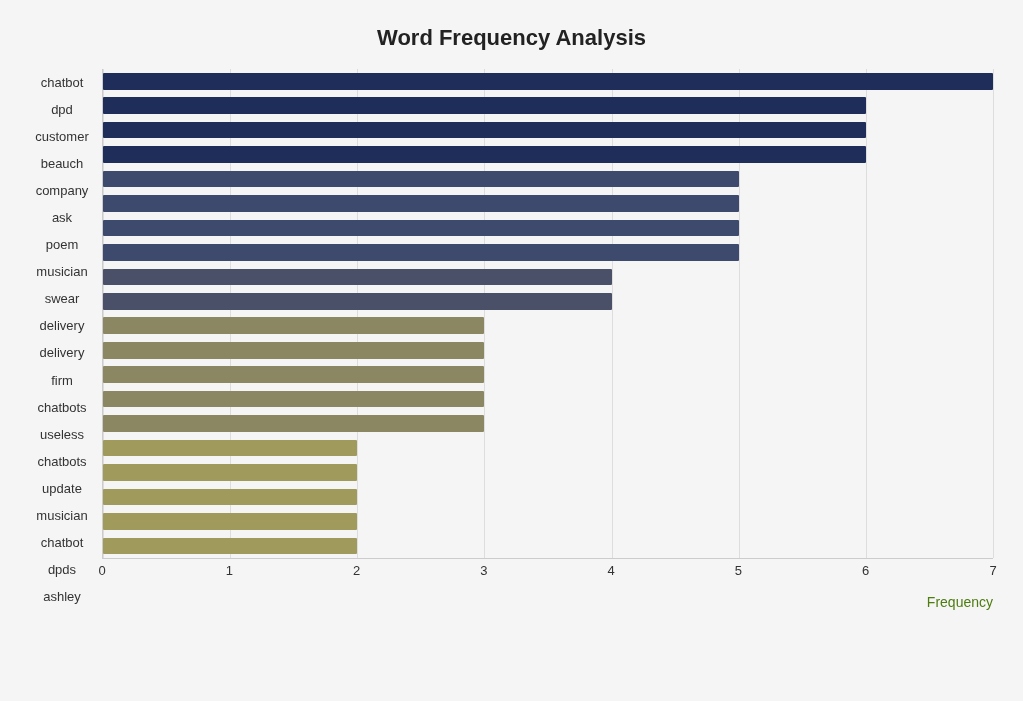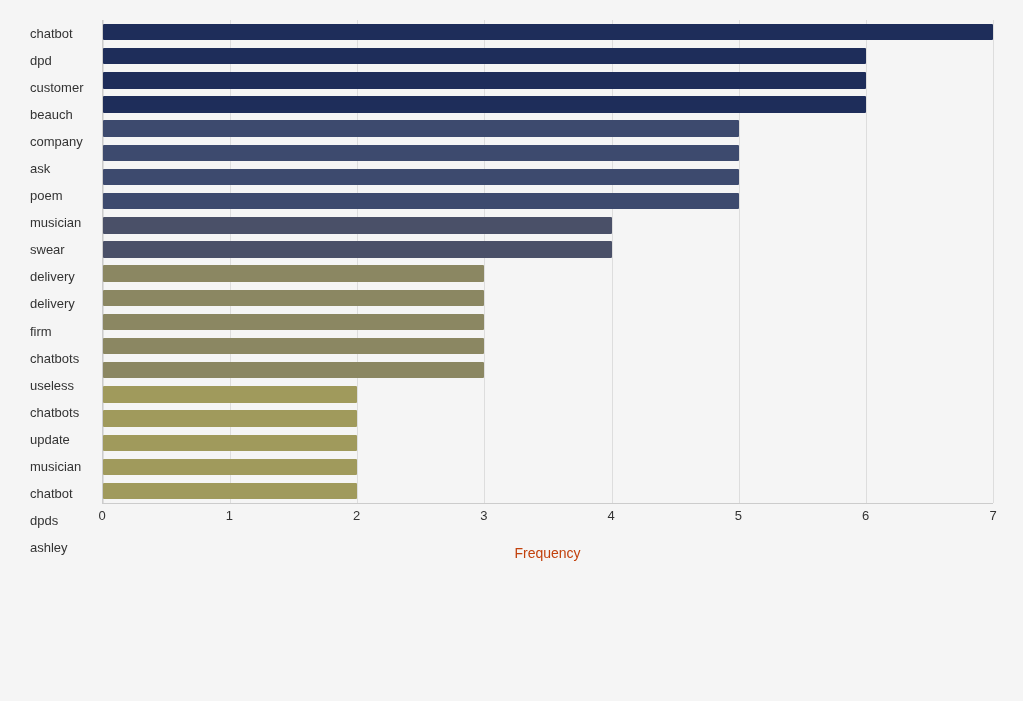--- a/index.html
+++ b/index.html
@@ -30,21 +30,21 @@
     .chart-area {
       display: flex;
       flex-direction: row;
       width: 100%;
       height: calc(100% - 80px);
     }
     .y-labels {
       display: flex;
       flex-direction: column;
       justify-content: space-around;
-      align-items: flex-start;
+      align-items: center;
       padding-right: 8px;
       min-width: 72px;
       height: 100%;
     }
     .y-label {
       font-size: 13px;
       color: #333;
       line-height: 1;
     }
     .bars-and-xaxis {
@@ -93,30 +93,31 @@
       flex-direction: row;
     }
     .x-tick {
       position: absolute;
       top: 4px;
       font-size: 13px;
       color: #333;
       transform: translateX(-50%);
     }
     .x-axis-label {
-      text-align: center;
+      text-align: right;
       font-size: 14px;
-      color: #c2410c;
-      margin-top: 12px;
+      color: #4d7c0f;
+      margin-top: 6px;
     }
   </style>
 </head>
 <body>
 
 <div class="chart-container">
+  <div class="chart-title">Word Frequency Analysis</div>
   <div class="chart-area">
     <div class="y-labels" id="y-labels">
         <div class="y-label">chatbot</div>
         <div class="y-label">dpd</div>
         <div class="y-label">customer</div>
         <div class="y-label">beauch</div>
         <div class="y-label">company</div>
         <div class="y-label">ask</div>
         <div class="y-label">poem</div>
         <div class="y-label">musician</div>

